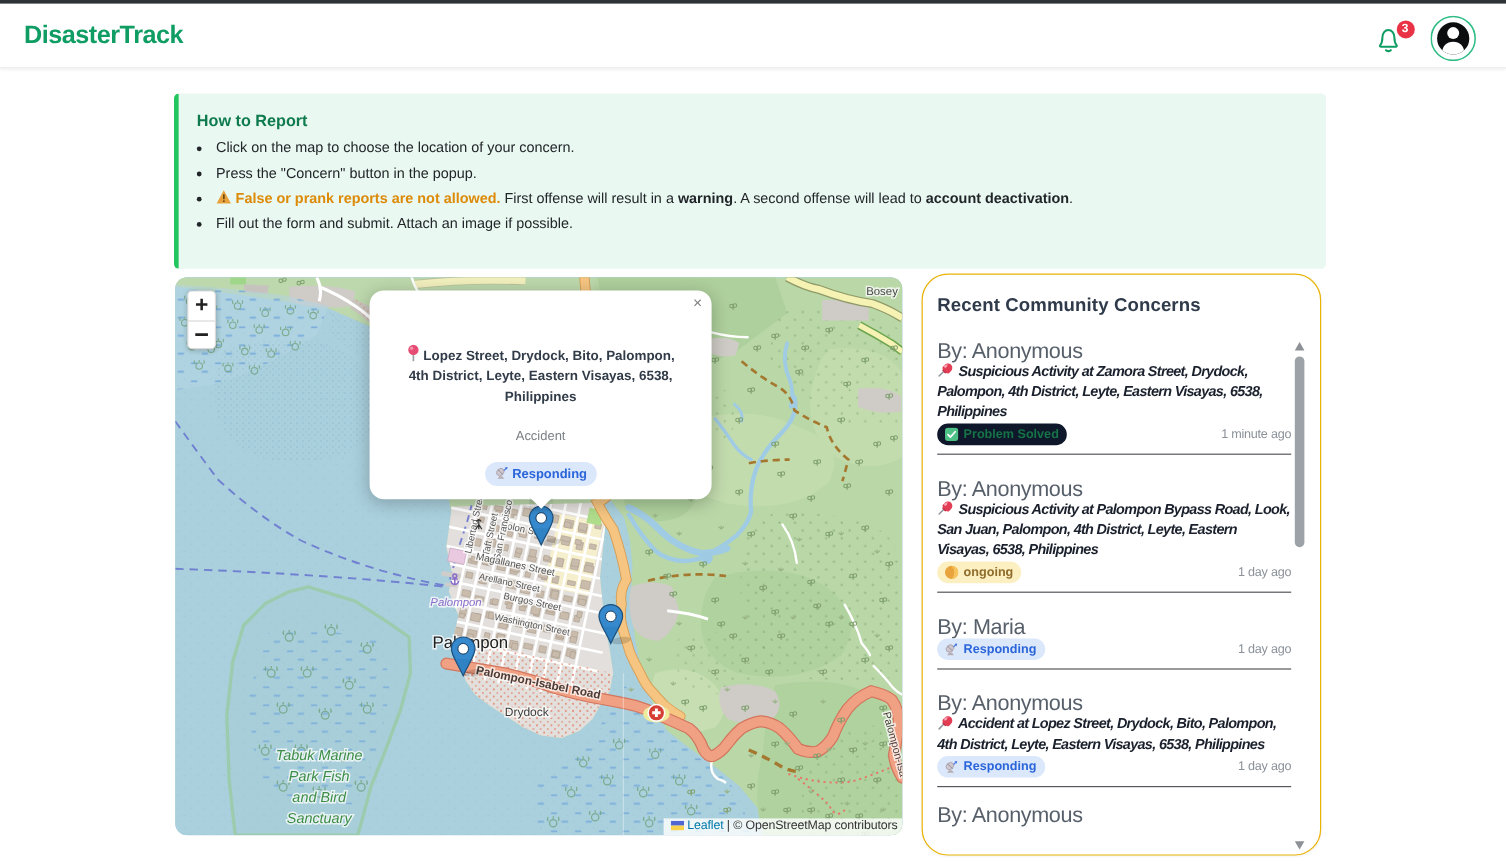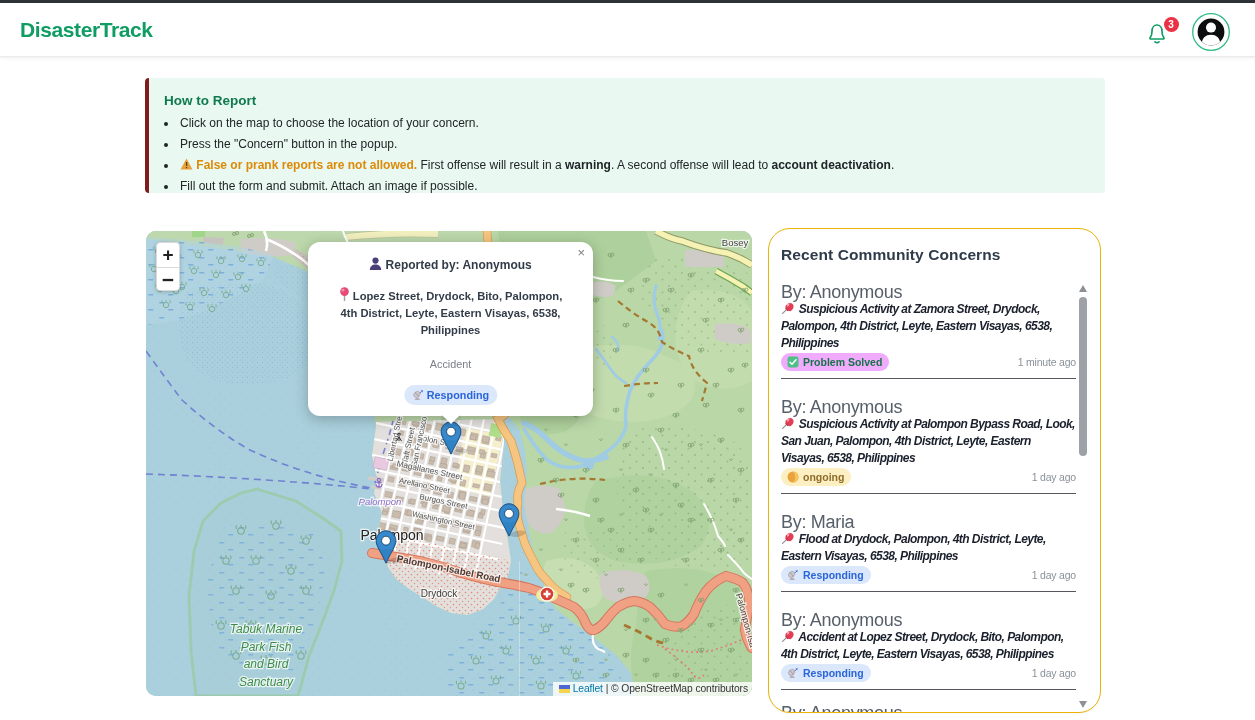--- a/index.html
+++ b/index.html
@@ -6,39 +6,39 @@
   html,body { width:1255px; height:720px; overflow:hidden; background:#fff;
     font-family:"Liberation Sans", sans-serif; }
   .topstrip { position:absolute; left:0; top:0; width:1255px; height:3.5px; background:#2e3338; }
   .nav { position:absolute; left:0; top:3px; width:1255px; height:54px; background:#fff;
     border-bottom:1px solid #ececec; box-shadow:0 1px 3px rgba(0,0,0,0.08); }
   .logo { position:absolute; left:20px; top:15px; font-size:21px; font-weight:bold; color:#0f9d63; letter-spacing:-0.4px; }
   .bellwrap { position:absolute; left:1144px; top:10px; width:40px; height:40px; }
   .badge { position:absolute; left:19.5px; top:4px; width:15px; height:15px; background:#e93245; border-radius:50%;
     color:#fff; font-size:10px; font-weight:bold; text-align:center; line-height:15px; }
   .avatar { position:absolute; left:1192px; top:10px; width:38px; height:38px; }
-  .infobox { position:absolute; left:145px; top:78px; width:960px; height:115px; background:#e9f8f0;
-    border-left:4px solid #7f1d1d; border-radius:4px; }
+  .infobox { position:absolute; left:145px; top:78px; width:960px; height:146px; background:#e9f8f0;
+    border-left:4px solid #22c55e; border-radius:4px; }
   .infobox h3 { position:absolute; left:15px; top:15px; font-size:13.5px; color:#0e7a4e; }
   .infobox ul { position:absolute; left:21px; top:35px; list-style:none; }
   .infobox li { font-size:12px; color:#212529; height:21px; line-height:21px; position:relative; padding-left:10px; }
   .infobox li::before { content:""; position:absolute; left:-6px; top:9px; width:4px; height:4px; border-radius:50%; background:#212529; }
   .warnb { color:#dd8a08; font-weight:bold; }
   .mapbox { position:absolute; left:146px; top:231px; width:606px; height:465px; border-radius:10px; overflow:hidden; background:#a8ccd5; }
   .card { position:absolute; left:768px; top:228px; width:333px; height:485px; background:#fff;
     border:1px solid #eab308; border-radius:22px; box-shadow:0 1px 2px rgba(0,0,0,0.04); overflow:hidden; }
   .card h2 { position:absolute; left:12px; top:17px; font-size:15.5px; color:#2f3a4a; font-weight:bold; letter-spacing:0.1px; }
   .list { position:absolute; left:12px; top:54px; width:295px; }
   .byline { font-size:18px; color:#57606a; line-height:18px; height:18px; letter-spacing:-0.3px; }
   .rpt { font-size:12px; font-weight:bold; color:#1a202c; line-height:17px; white-space:nowrap; letter-spacing:-0.55px;font-style:italic; }
   .meta { position:relative; height:18px; margin-top:1px; }
   .bdg { position:absolute; left:0; top:0; height:18px; border-radius:9px; font-size:10.5px; font-weight:bold;
     line-height:18px; padding:0 7px 0 22px; }
   .bdg svg { position:absolute; left:6px; top:3px; }
-  .b-green { background:#f0abfc; color:#157347; }
+  .b-green { background:#0f172a; color:#157347; }
   .b-yellow { background:#fcf0c2; color:#8f6c2a; }
   .b-blue { background:#dbe7fb; color:#2a65d9; }
   .time { position:absolute; right:0; top:3px; font-size:10.5px; color:#8a9199; letter-spacing:-0.2px; }
   .divider { border:none; border-top:1px solid #55585c; margin:7px 0 0 0; }
   .item { margin-bottom:0; }
   .gap { height:19px; }
   .pinico { display:inline-block; width:15px; height:14px; vertical-align:-2px; }
   
   .sb-thumb { position:absolute; left:310px; top:68px; width:8px; height:159px; background:#9da2a8; border-radius:4px; }
   .sb-up { position:absolute; left:310px; top:56px; width:0; height:0; border-left:4.5px solid transparent;
@@ -1136,24 +1136,20 @@
   <circle cx="12.5" cy="12.5" r="5.4" fill="#ffffff" stroke="#16395c" stroke-width="1"></circle>
  </g>
 </svg>
 <div style="position:absolute; left:10px; top:11px; width:24px; height:49px; background:#fff; border:1px solid #d9d9d9; border-radius:4px; box-shadow:0 1px 4px rgba(0,0,0,0.2);">
   <div style="position:absolute; left:0; top:0; width:22px; height:24px; text-align:center; line-height:24px; font-size:19px; font-weight:bold; color:#222;">+</div>
   <div style="position:absolute; left:0; top:24px; width:22px; border-top:1px solid #d9d9d9;"></div>
   <div style="position:absolute; left:0; top:25px; width:22px; height:24px; text-align:center; line-height:23px; font-size:21px; font-weight:bold; color:#222;">−</div>
 </div>
 <div class="popup">
   <div class="pclose">×</div>
-  <div class="ptitle"><svg width="13" height="14" viewBox="0 0 13 14" style="vertical-align:-2px">
-          <circle cx="6.5" cy="3.6" r="3.1" fill="#4a3e78"></circle>
-          <path d="M0.8,13 C1,9.2 3.2,7.4 6.5,7.4 C9.8,7.4 12,9.2 12.2,13 Z" fill="#4a3e78"></path>
-        </svg> Reported by: Anonymous</div>
   <div class="paddr"><svg width="11" height="15" viewBox="0 0 11 15" style="vertical-align:-2px">
           <path d="M5.5,7 L5.5,14" stroke="#9aa0a6" stroke-width="1.4"></path>
           <circle cx="5.5" cy="4.6" r="4.3" fill="#e64c74"></circle>
           <circle cx="4" cy="3.2" r="1.4" fill="#f194ae"></circle>
         </svg> Lopez Street, Drydock, Bito, Palompon,<br>4th District, Leyte, Eastern Visayas, 6538,<br>Philippines</div>
   <div class="ptype">Accident</div>
   <div class="ppill"><svg width="12" height="12" viewBox="0 0 12 12" style="vertical-align:-2px">
           <path d="M2.2,11 L8,11 L6.2,8.8 L4,8.8 Z" fill="#b7aeb4"></path>
           <ellipse cx="4.6" cy="5.4" rx="3.4" ry="2.7" transform="rotate(-42 4.6 5.4)" fill="#cfc8ce" stroke="#a39aa2" stroke-width="0.6"></ellipse>
           <path d="M2.6,3.4 L7,7.6" stroke="#8d8490" stroke-width="0.7"></path>
@@ -1205,27 +1201,20 @@
               <circle cx="6" cy="6" r="5.5" fill="#e8a33d"></circle>
               <path d="M6 0.5 A5.5 5.5 0 0 1 6 11.5 A8 8 0 0 0 6 0.5" fill="#f6c35c"></path>
             </svg>ongoing</span>
         <span class="time">1 day ago</span>
       </div>
       <hr class="divider">
       <div class="gap"></div>
     </div>
     <div class="item">
       <div class="byline">By: Maria</div>
-      <div class="rpt"><span class="pinico"><svg width="14" height="14" viewBox="0 0 14 14">
-              <path d="M5.2 8.8 L1.6 12.4" stroke="#8d9298" stroke-width="1.2" stroke-linecap="round"></path>
-              <path d="M6.2 3.2 C7.8 1.6 10.2 1.6 11.6 3 C13 4.4 13 6.8 11.4 8.4 L9.8 10 C9 10.4 8 10.2 7.2 9.4 L5.2 7.4 C4.4 6.6 4.2 5.6 4.6 4.8 Z" fill="#e23d54"></path>
-              <path d="M6.4 3.4 C7.2 2.6 8.4 2.4 9.2 2.8 C8.6 3.4 7.4 4.4 6.4 6 C5.8 5.2 5.8 4 6.4 3.4 Z" fill="#f58ca0"></path>
-              <circle cx="7" cy="4.2" r="1.1" fill="#f7a8b8"></circle>
-              <path d="M4.8 6.6 L7.8 9.6 L6.6 10.2 L4.2 7.8 Z" fill="#c42b45"></path>
-            </svg></span> Flood at Drydock, Palompon, 4th District, Leyte,<br>Eastern Visayas, 6538, Philippines</div>
       <div class="meta">
         <span class="bdg b-blue"><svg width="12" height="12" viewBox="0 0 12 12">
               <path d="M2.2,11 L8,11 L6.2,8.8 L4,8.8 Z" fill="#b7aeb4"></path>
               <ellipse cx="4.6" cy="5.4" rx="3.4" ry="2.7" transform="rotate(-42 4.6 5.4)" fill="#cfc8ce" stroke="#a39aa2" stroke-width="0.6"></ellipse>
               <path d="M2.6,3.4 L7,7.6" stroke="#8d8490" stroke-width="0.7"></path>
               <path d="M7.6,4.2 L10.2,1.6" stroke="#4b79e0" stroke-width="1"></path>
               <path d="M10.6,1.2 l-2.3,0.4 l1.9,1.9 Z" fill="#4b79e0"></path>
             </svg>Responding</span>
         <span class="time">1 day ago</span>
       </div>

